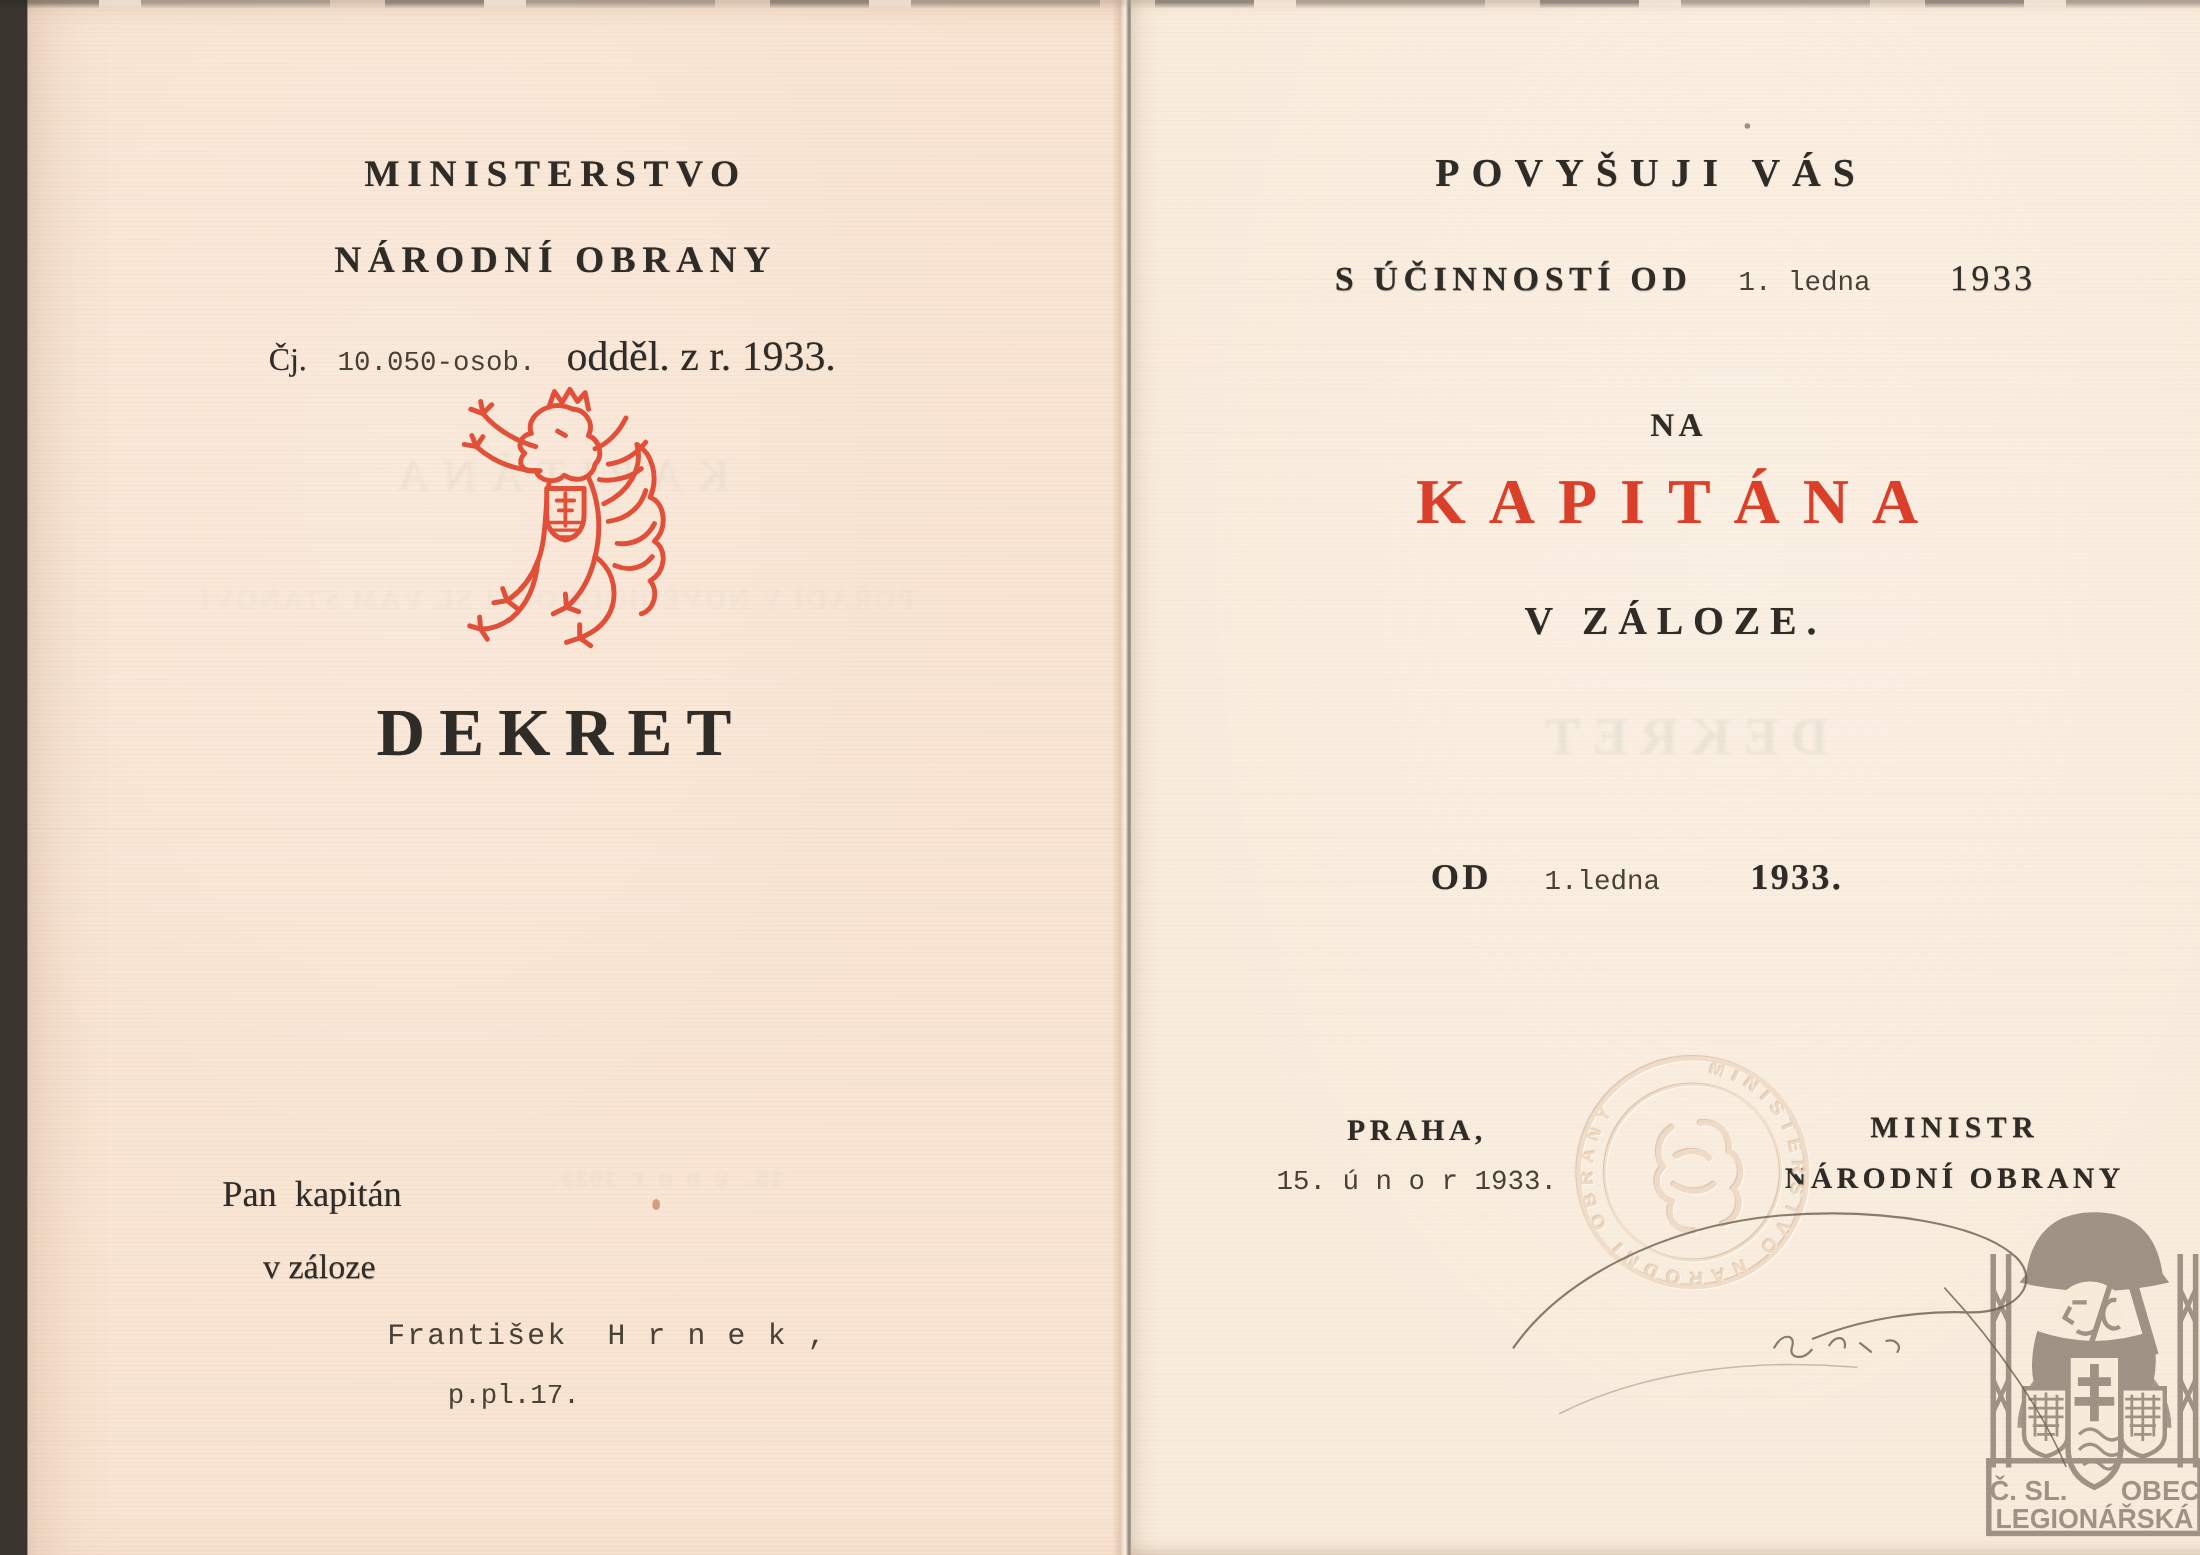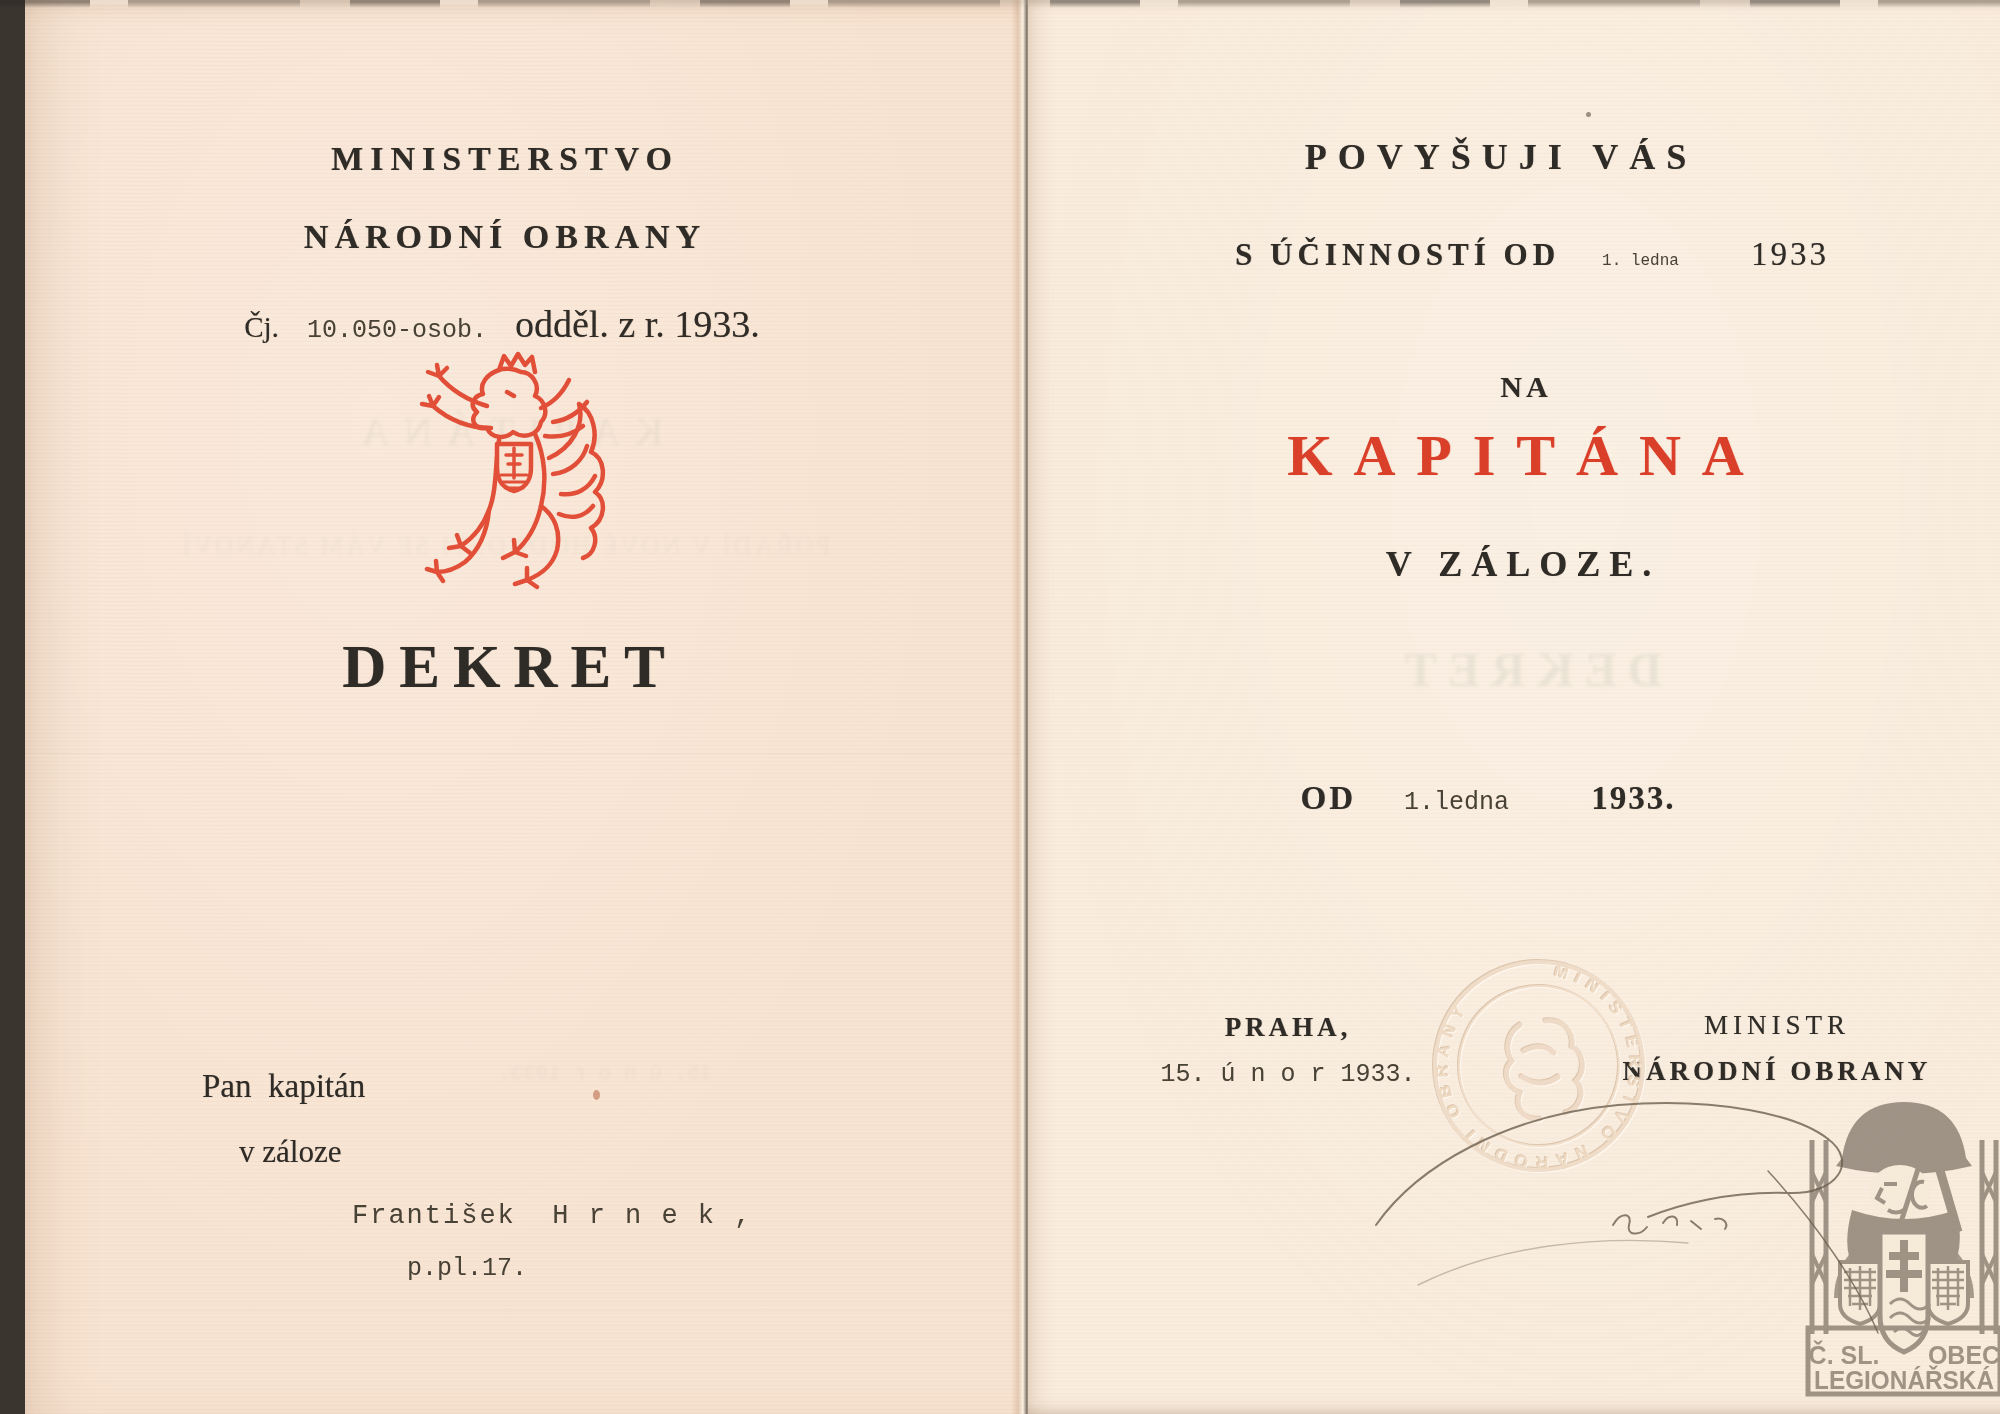--- a/index.html
+++ b/index.html
@@ -89,41 +89,41 @@
 </div>
 
 <div class="page rp">
 
   <div class="abs ghost" style="left:250px;top:642px;width:500px;font-size:48px;font-weight:700;letter-spacing:11px;opacity:.14;">DEKRET</div>
 
   <div class="abs serif ctr" style="left:173px;top:136px;width:600px;font-size:36px;font-weight:600;letter-spacing:11px;">POVYŠUJI VÁS</div>
 
   <div class="abs row" style="left:0;top:236px;width:960px;gap:0;padding-left:24px;">
     <span class="serif" style="font-size:31px;font-weight:600;letter-spacing:5px;">S ÚČINNOSTÍ OD</span>
-    <span class="mono" style="font-size:16px;margin-left:42px;">1. ledna</span>
+    <span class="mono" style="font-size:25px;margin-left:42px;">1. ledna</span>
     <span class="serif" style="font-size:33px;font-weight:400;margin-left:72px;letter-spacing:3px;">1933</span>
   </div>
 
   <div class="abs serif ctr" style="left:198px;top:370px;width:600px;font-size:30px;font-weight:600;letter-spacing:4px;">NA</div>
 
   <div class="abs serif ctr" style="left:178px;top:422px;width:640px;font-size:58px;font-weight:600;letter-spacing:21px;color:#da3f2a;text-shadow:.3px .3px .8px rgba(218,63,42,.5);">KAPITÁNA</div>
 
   <div class="abs serif ctr" style="left:195px;top:543px;width:600px;font-size:36px;font-weight:700;letter-spacing:9px;">V ZÁLOZE.</div>
 
 
   <div class="abs row" style="left:-20px;top:780px;width:960px;">
     <span class="serif" style="font-size:33px;font-weight:600;letter-spacing:3px;">OD</span>
     <span class="mono" style="font-size:25px;margin-left:48px;">1.ledna</span>
     <span class="serif" style="font-size:33px;font-weight:600;margin-left:82px;letter-spacing:2px;">1933.</span>
   </div>
 
   <div class="abs serif ctr" style="left:110px;top:1012px;width:300px;font-size:27px;font-weight:700;letter-spacing:4px;">PRAHA,</div>
   <div class="abs mono ctr" style="left:60px;top:1060px;width:400px;font-size:25px;">15. ú n o r 1933.</div>
 
-  <div class="abs serif ctr" style="left:599px;top:1010px;width:300px;font-size:27px;font-weight:400;letter-spacing:5px;">MINISTR</div>
+  <div class="abs serif ctr" style="left:599px;top:1010px;width:300px;font-size:27px;font-weight:700;letter-spacing:5px;">MINISTR</div>
   <div class="abs serif ctr" style="left:549px;top:1056px;width:400px;font-size:27px;font-weight:700;letter-spacing:4px;">NÁRODNÍ OBRANY</div>
 
   <svg class="abs" style="left:400px;top:955px;" width="222" height="222" viewBox="0 0 222 222">
     <g opacity=".95" filter="drop-shadow(1px 1px 0 rgba(255,250,242,.95)) drop-shadow(-1px -1px 0 rgba(214,188,162,.85))">
       <circle cx="111" cy="111" r="104" fill="none" stroke="#efdcc8" stroke-width="4"></circle>
       <circle cx="111" cy="111" r="80" fill="none" stroke="#f1dfcb" stroke-width="2"></circle>
       <path id="sealArc" d="M111,20 a91,91 0 1 1 -0.2,0" fill="none"></path>
       <text font-size="17" font-weight="bold" letter-spacing="7" fill="#eed9c2">
         <textPath href="#sealArc" startOffset="14">MINISTERSTVO NÁRODNÍ OBRANY</textPath>
       </text>

